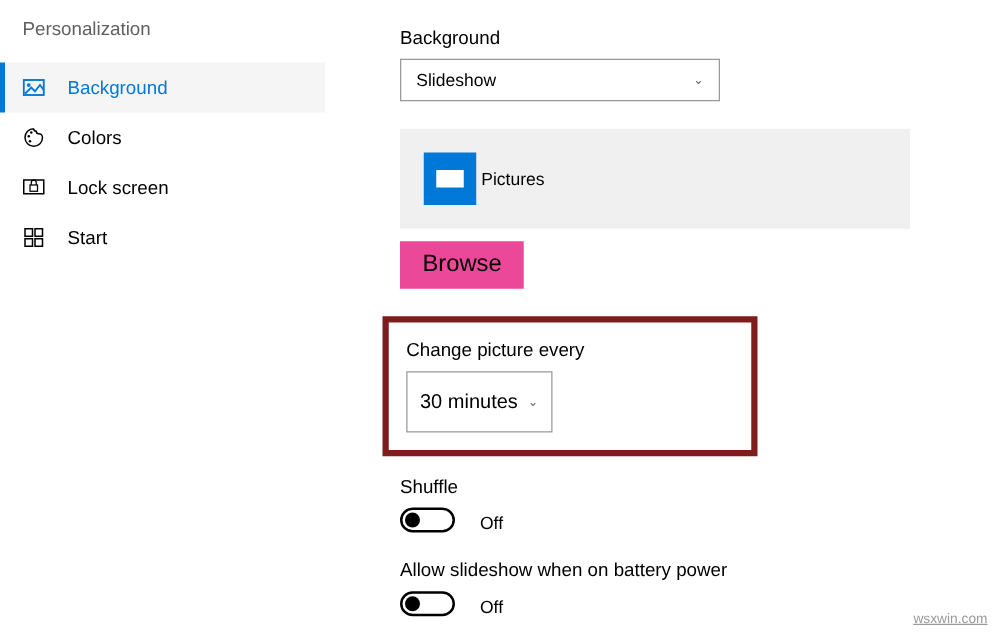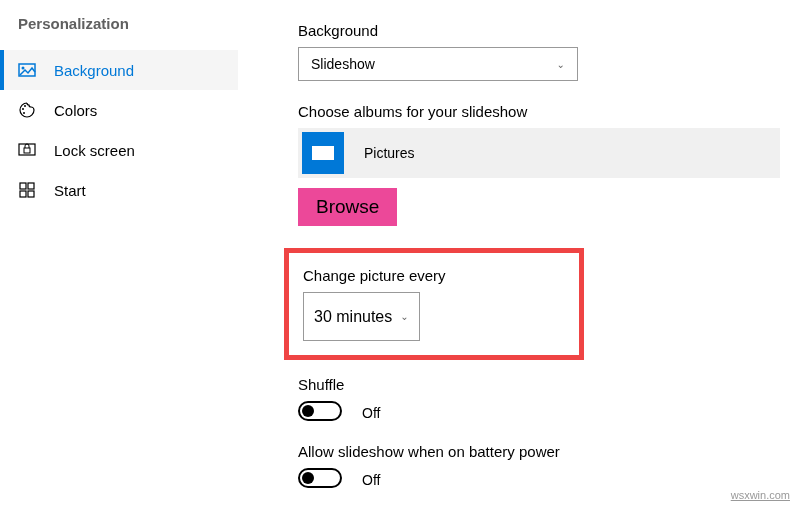--- a/index.html
+++ b/index.html
@@ -1,35 +1,35 @@
 <!DOCTYPE html>
 <html><head>
   <meta charset="utf-8">
   <style>
     * { margin: 0; padding: 0; box-sizing: border-box; font-family: "Segoe UI", Tahoma, sans-serif; }
     body { background: #fff; width: 800px; height: 507px; overflow: hidden; position: relative; }
     .container { display: flex; height: 100%; }
     .sidebar { width: 260px; padding: 15px 0 0 0; }
-    .sidebar-title { color: #606060; font-size: 15px; padding: 0 18px 18px 18px; font-weight: 700; }
+    .sidebar-title { color: #606060; font-size: 15px; padding: 0 18px 18px 18px; font-weight: 400; }
     .sidebar-item { display: flex; align-items: center; padding: 11px 18px; cursor: pointer; gap: 18px; }
     .sidebar-item.active { color: #0078d7; border-left: 4px solid #0078d7; padding-left: 14px; background: #f5f5f5; }
     .sidebar-item .icon { width: 18px; height: 18px; display: inline-flex; align-items: center; justify-content: center; }
     .sidebar-item .label { font-size: 15px; }
     .main { flex: 1; padding: 22px 20px 0 60px; }
     .field-label { font-size: 15px; color: #000; margin-bottom: 8px; }
-    .select-box { width: 280px; height: 34px; border: 1px solid #999; background: #fff; display: flex; align-items: center; padding: 0 12px; justify-content: space-between; cursor: pointer; }
+    .select-box { width: 256px; height: 34px; border: 1px solid #999; background: #fff; display: flex; align-items: center; padding: 0 12px; justify-content: space-between; cursor: pointer; }
     .select-box .value { font-size: 14px; }
     .chev { font-size: 10px; color: #666; }
     .section { margin-bottom: 22px; }
-    .album-row { background: #f0f0f0; display: flex; align-items: center; padding: 4px; gap: 20px; width: 482px; }
+    .album-row { background: #f0f0f0; display: flex; align-items: center; padding: 19px; gap: 4px; width: 408px; }
     .album-thumb { width: 42px; height: 42px; background: #0078d7; display: flex; align-items: center; justify-content: center; }
     .album-thumb-inner { width: 22px; height: 14px; background: #fff; }
     .album-name { font-size: 14px; }
     .browse-btn { background: #ec4899; border: none; padding: 8px 18px; font-size: 19px; cursor: pointer; margin-top: 10px; }
-    .highlight-box { border: 5px solid #ef4444; padding: 14px 14px; margin-left: -14px; margin-bottom: 16px; display: inline-block; width: 300px; }
+    .highlight-box { border: 5px solid #7f1d1d; padding: 14px 14px; margin-left: -14px; margin-bottom: 16px; display: inline-block; width: 300px; }
     .small-select { height: 49px; border: 1px solid #999; display: inline-flex; align-items: center; padding: 0 10px; gap: 8px; cursor: pointer; }
     .toggle-row { display: flex; align-items: flex-end; gap: 20px; }
     .toggle { width: 44px; height: 20px; border: 2px solid #000; border-radius: 10px; position: relative; cursor: pointer; }
     .toggle-knob { width: 12px; height: 12px; background: #000; border-radius: 50%; position: absolute; left: 2px; top: 2px; }
     .toggle-label { font-size: 14px; }
     .watermark { position: absolute; bottom: 6px; right: 10px; font-size: 11px; color: #999; text-decoration: underline; }
   </style>
 </head>
 <body>
 
@@ -89,21 +89,20 @@
   <div class="main">
     <div class="section">
       <div class="field-label">Background</div>
       <div class="select-box">
         <span class="value">Slideshow</span>
         <span class="chev">⌄</span>
       </div>
     </div>
 
     <div class="section">
-      <div class="field-label">Choose albums for your slideshow</div>
       <div class="album-row">
         <div class="album-thumb">
             <div class="album-thumb-inner"></div>
           </div>
         <span class="album-name">Pictures</span>
       </div>
       <button class="browse-btn">Browse</button>
     </div>
 
     <div class="highlight-box">

